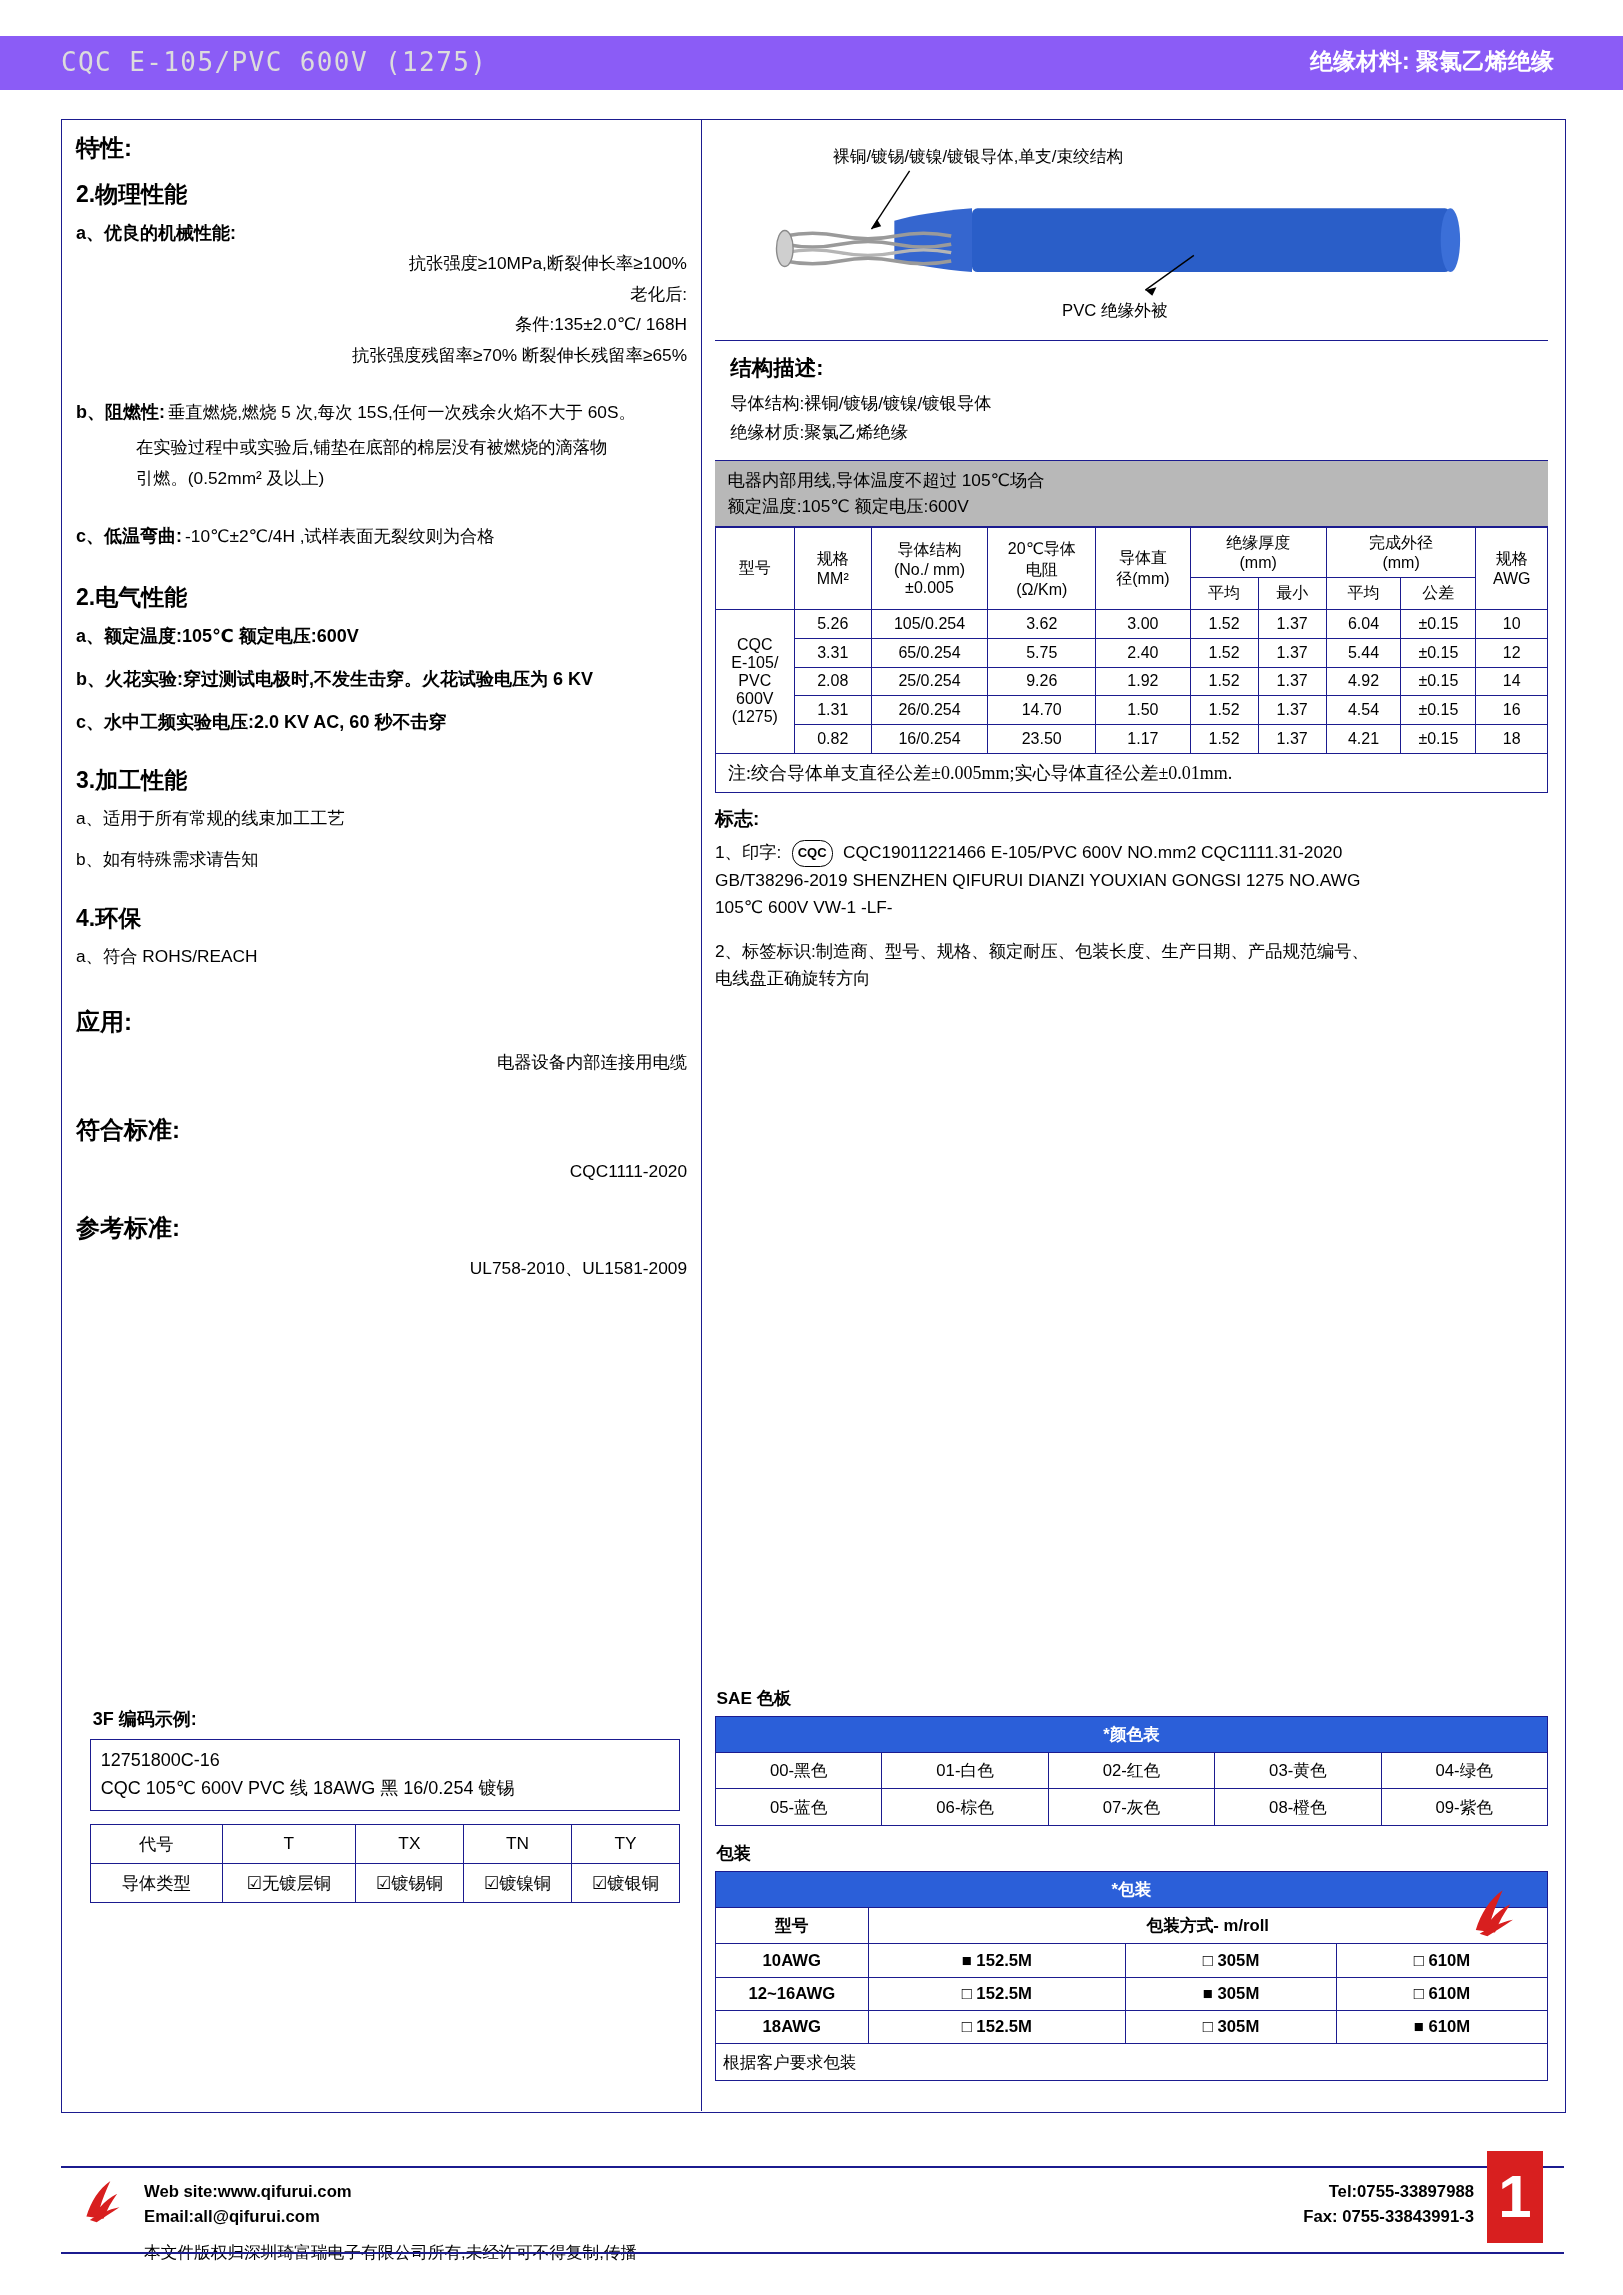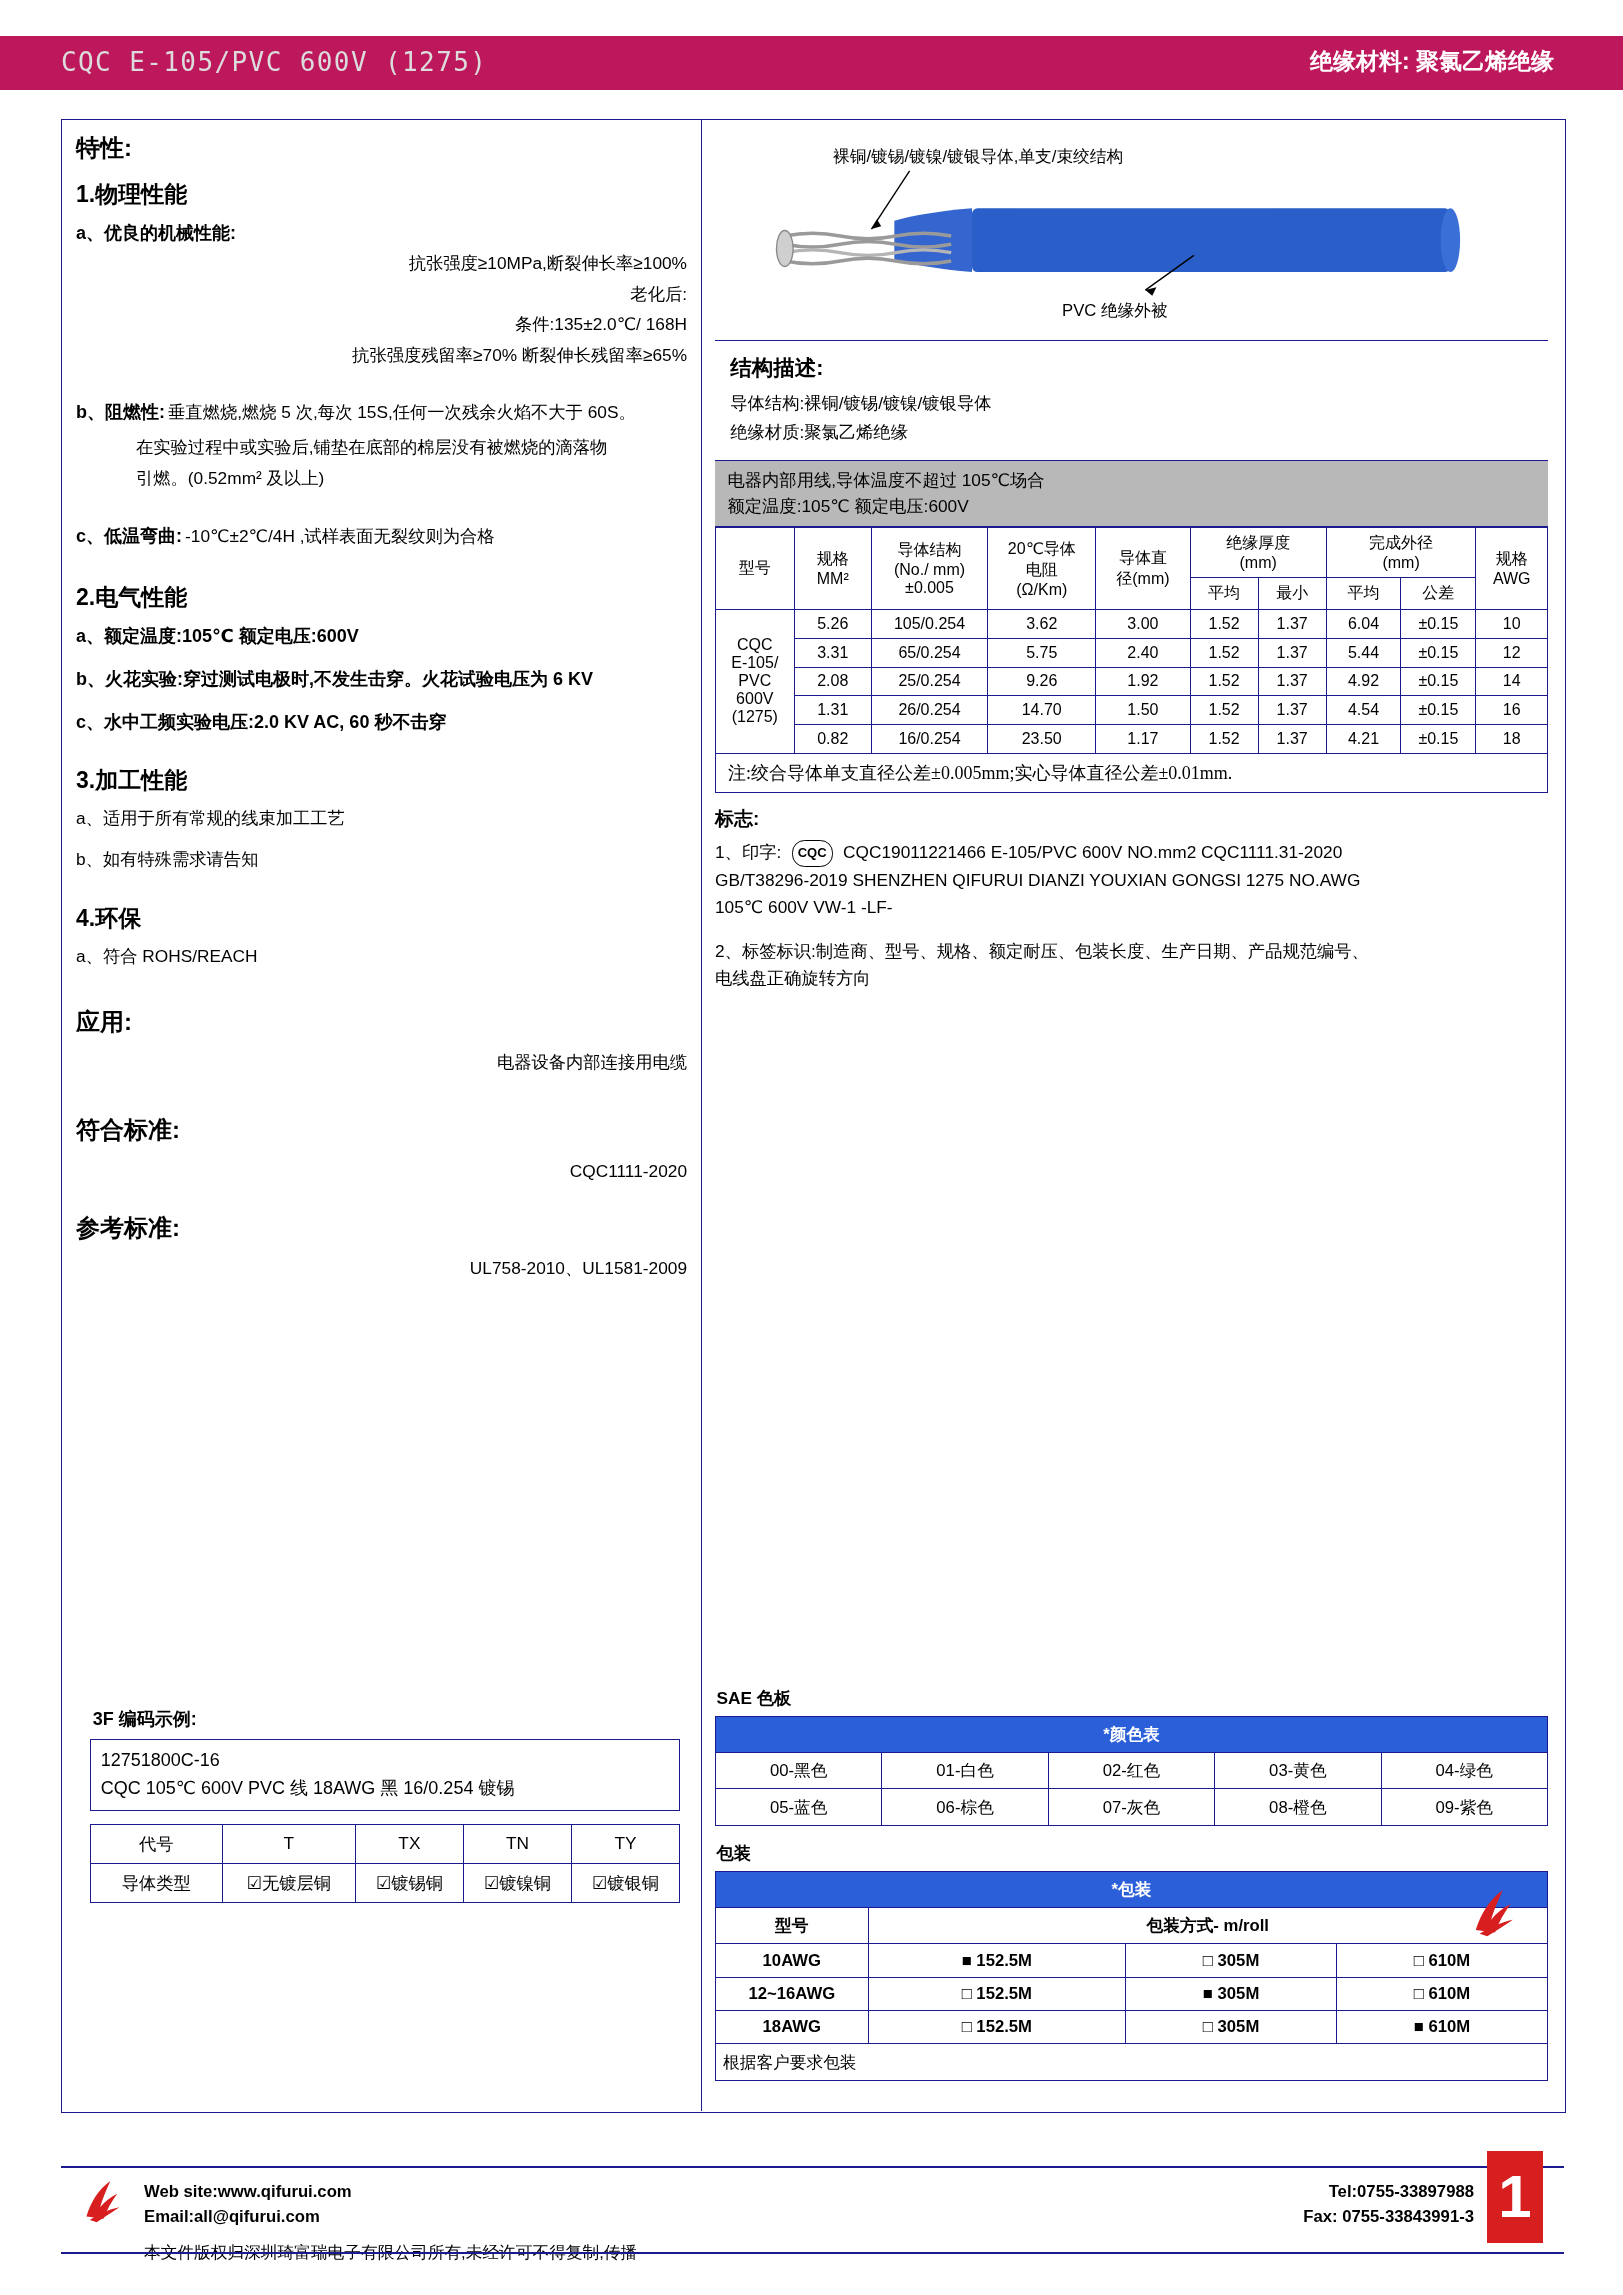--- a/index.html
+++ b/index.html
@@ -1,20 +1,20 @@
 <!DOCTYPE html>
 <html style="font-size:11px"><head>
 <meta charset="utf-8">
 <style>
   html,body{margin:0;padding:0;background:#ffffff;}
   body{width:1623px;height:2295px;font-family:"Liberation Sans","DejaVu Sans",sans-serif;color:#000;position:relative;}
   .page{position:absolute;left:0;top:0;width:1623px;height:2295px;}
 
   
-  .header{position:absolute;left:0;top:36px;width:1623px;height:54px;background:#be185d;color:#fff;}
+  .header{position:absolute;left:0;top:36px;width:1623px;height:54px;background:#8b5cf6;color:#fff;}
   .header .hl{position:absolute;left:61px;top:11px;font-size:26px;letter-spacing:1.4px;font-family:"DejaVu Sans Mono",monospace;color:#dcdcdc;}
   .header .hr{position:absolute;right:69px;top:9.7px;font-size:23px;font-weight:bold;color:#ffffff;}
 
   
   .frame{position:absolute;left:61px;top:119px;width:1503px;height:1992px;border:1.4px solid #1b1b8f;}
   .vdiv{position:absolute;left:701px;top:119px;width:1.4px;height:1992px;background:#1b1b8f;}
 
   
   .left{position:absolute;left:76px;top:132px;width:611px;}
   h2.sec{font-size:24px;font-weight:bold;margin:0 0 12.5px 0;}
@@ -85,21 +85,21 @@
     <div class="hl">CQC E-105/PVC 600V (1275)</div>
     <div class="hr">绝缘材料: 聚氯乙烯绝缘</div>
   </div>
 
   <div class="frame"></div>
   <div class="vdiv"></div>
 
   <div class="left">
     <h2 class="sec">特性:</h2>
 
-    <h3 class="sub">1.物理性能</h3>
+    <h3 class="sub">2.物理性能</h3>
     <div class="b">a、优良的机械性能:</div>
     <div class="t ind">抗张强度≥10MPa,断裂伸长率≥100%</div>
     <div class="t ind">老化后:</div>
     <div class="t ind">条件:135±2.0℃/ 168H</div>
     <div class="t ind">抗张强度残留率≥70%  断裂伸长残留率≥65%</div>
 
     <div style="height:15.3px"></div>
     <div style="position:relative;">
       <span class="b" style="display:inline-block;">b、阻燃性:</span>
       <span class="t" style="display:inline;">垂直燃烧,燃烧 5 次,每次 15S,任何一次残余火焰不大于 60S。</span>

